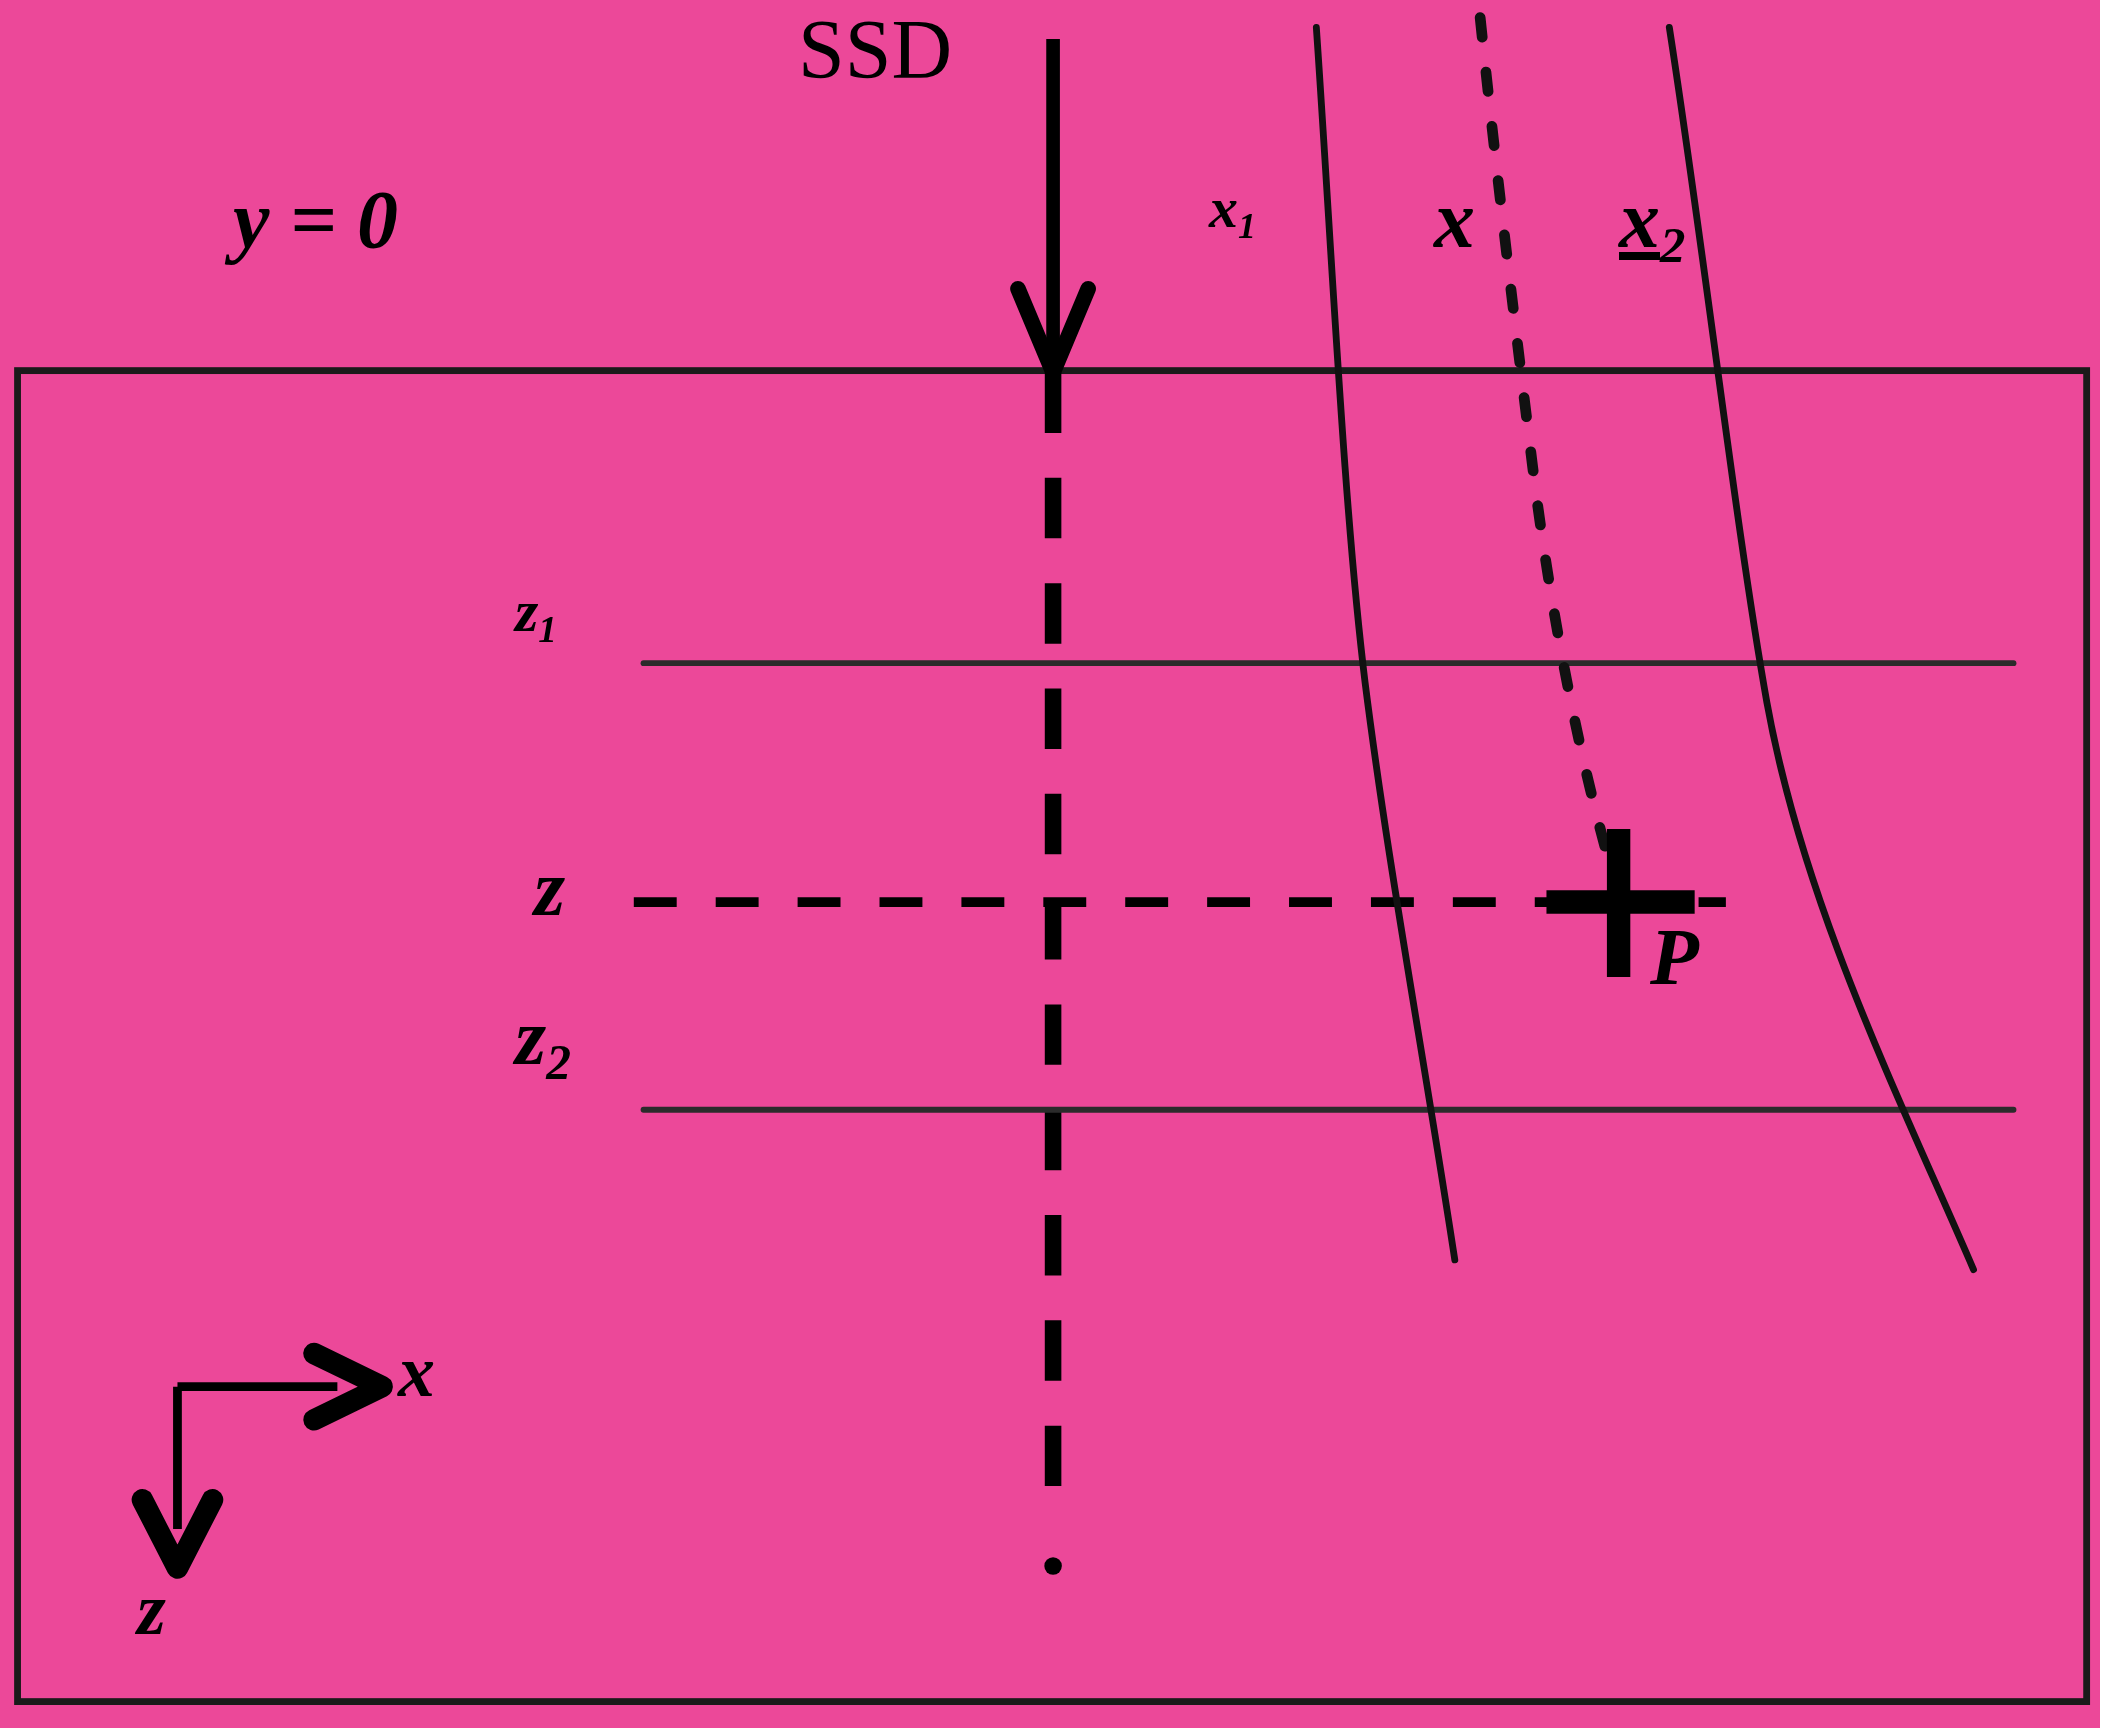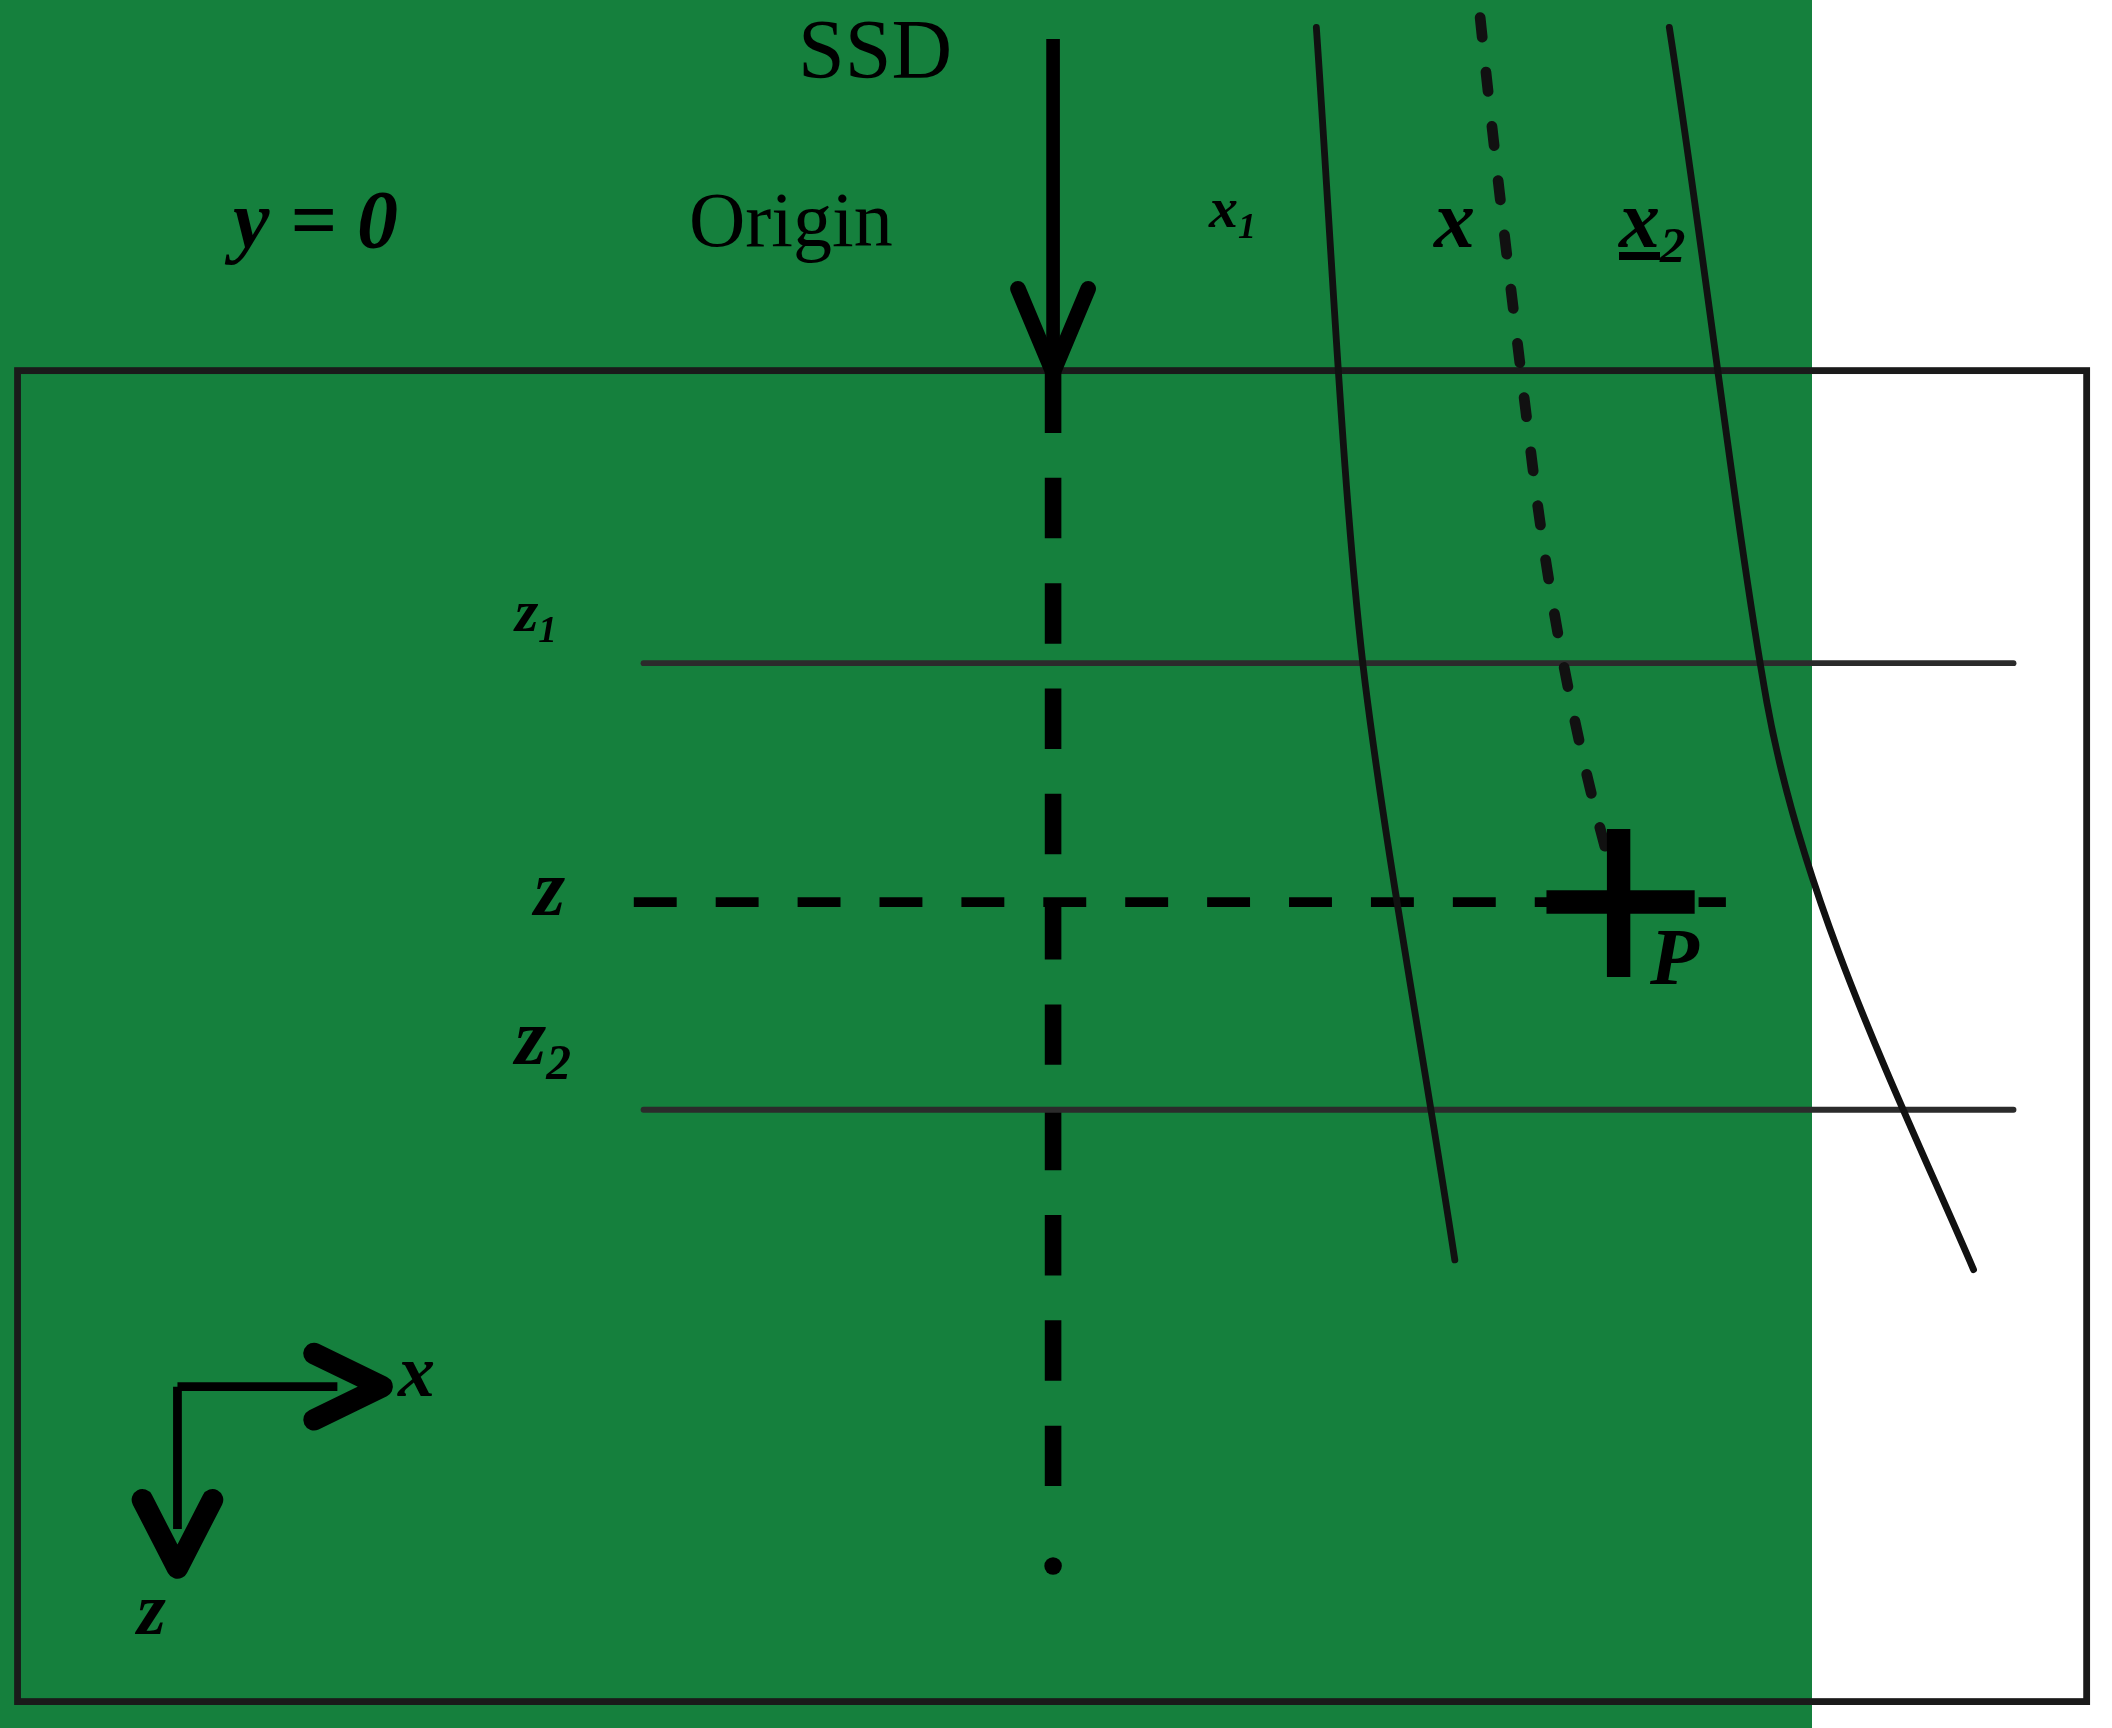--- a/index.html
+++ b/index.html
@@ -1,18 +1,18 @@
 <!DOCTYPE html>
 <html><head>
 <meta charset="utf-8">
 <style>
   html,body{margin:0;padding:0;background:#ffffff;}
   body{width:2112px;height:1728px;overflow:hidden;
        font-family:"Liberation Sans", sans-serif;color:#000;}
-  #stage{position:relative;width:1812px;height:1728px;background:#15803d;}
+  #stage{position:relative;width:2100px;height:1728px;background:#ec4899;}
   svg.layer{position:absolute;left:0;top:0;width:2112px;height:1728px;}
   .lbl{position:absolute;white-space:nowrap;line-height:1;}
   .serif-lbl{font-family:"Liberation Serif", serif;font-weight:400;}
   .bolditalic{font-family:"Liberation Serif", serif;font-weight:700;font-style:italic;}
   .sub{font-size:0.62em;vertical-align:-0.30em;font-style:italic;font-weight:700;}
 
   
   #ssd-label      {left:798px;  top:7.8px;   font-size:84px;}
   #origin-label   {left:689px;  top:181px; font-size:78px;}
   #y0-label       {left:195px;  top:179px; font-size:82px; font-weight:700; font-style:italic;margin-left:38px;}
@@ -68,21 +68,20 @@
 
       <path d="M 322 1388 L 392 1422 L 322 1456" fill="none" stroke="#000" stroke-width="22" stroke-linecap="round" stroke-linejoin="round"></path>
 
       <path d="M 146 1538 L 182 1608 L 218 1538" fill="none" stroke="#000" stroke-width="22" stroke-linecap="round" stroke-linejoin="round"></path>
     </g>
 
   </svg>
 
   <div class="lbl serif-lbl" id="ssd-label">SSD</div>
 
-  <div class="lbl serif-lbl" id="origin-label">Origin</div>
 
   <div class="lbl bolditalic" id="y0-label">y = 0</div>
 
   <div class="lbl bolditalic" id="x1-label">
     <span>x</span><span class="sub">1</span>
   </div>
 
   <div class="lbl bolditalic" id="x-label">x</div>
 
   <div class="lbl bolditalic" id="x2-label">

